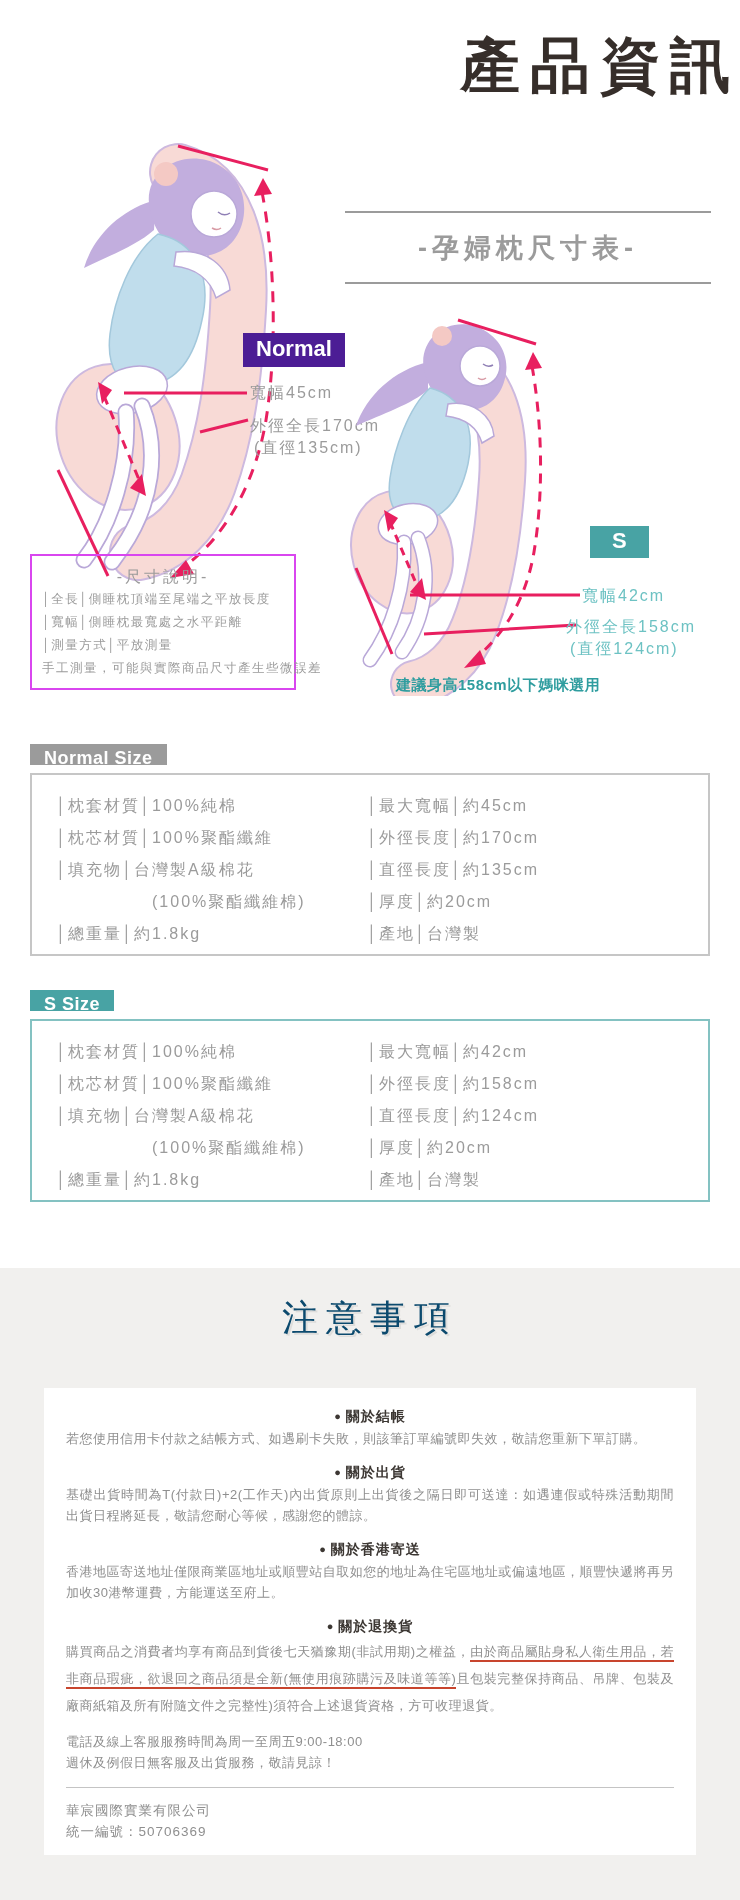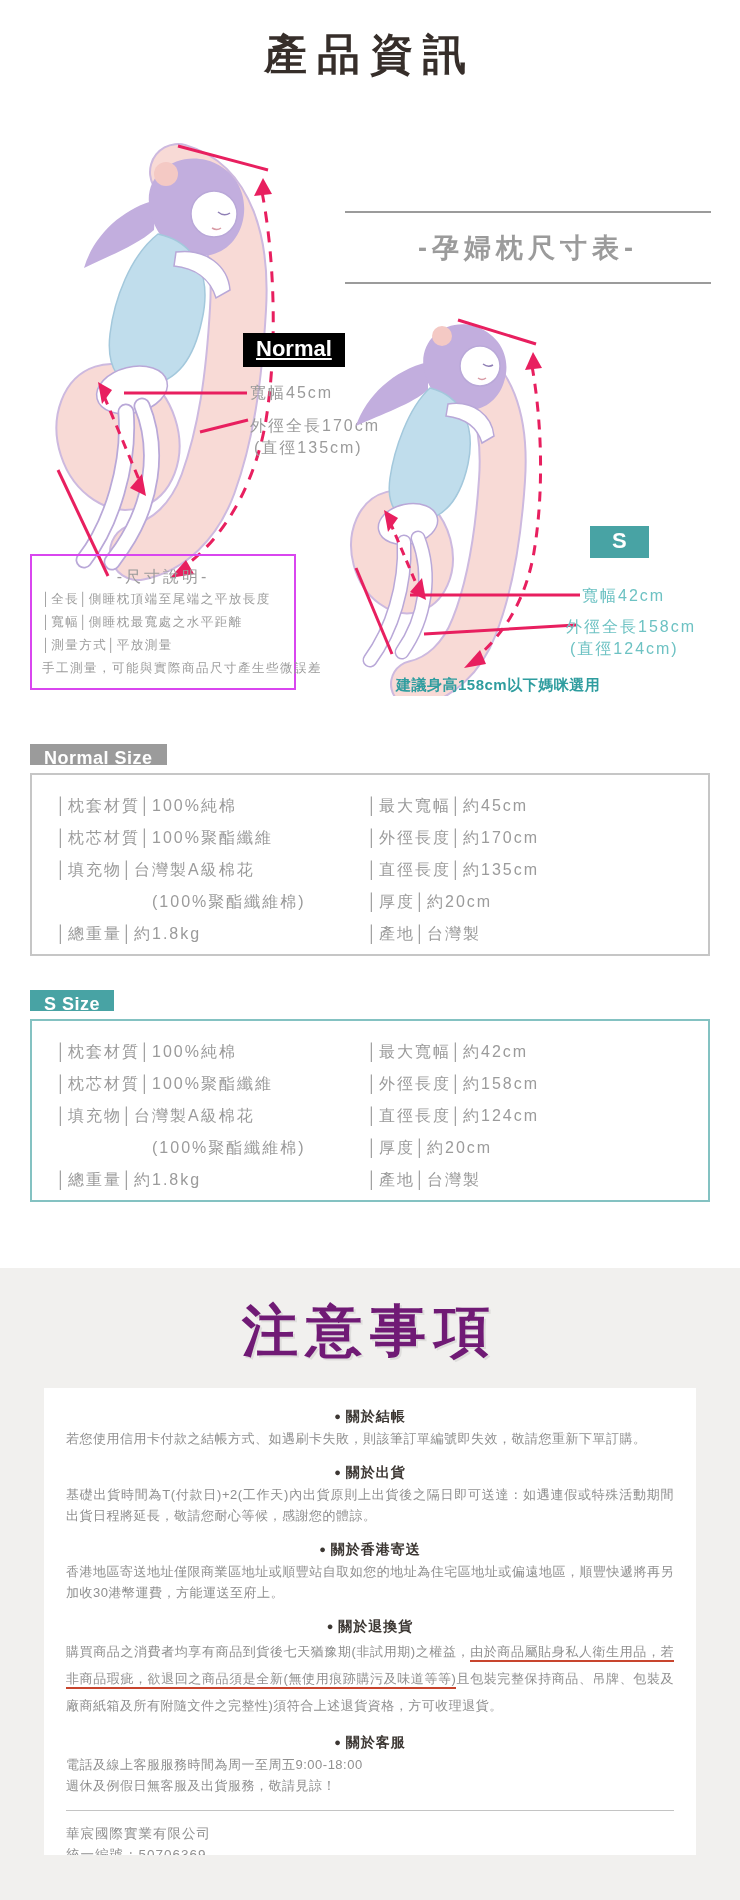--- a/index.html
+++ b/index.html
@@ -1,28 +1,28 @@
 <!DOCTYPE html>
 <html><head>
 <meta charset="utf-8">
 <style>
   html,body{margin:0;padding:0;background:#ffffff;}
   .page{position:relative;width:740px;height:1900px;background:#ffffff;overflow:hidden;
         font-family:"Liberation Sans","DejaVu Sans",sans-serif;}
   
-  .main-title{position:absolute;top:26px;left:0;width:740px;text-align:center;
-        font-size:43px;font-weight:bold;letter-spacing:10px;color:#362e2a;}
+  .main-title{position:absolute;top:26px;left:0;width:740px;text-align:right;
+        font-size:60px;font-weight:bold;letter-spacing:10px;color:#362e2a;}
   
   .chart-heading{position:absolute;left:345px;top:211px;width:366px;}
   .chart-heading .rule{height:2px;background:#9b9b9b;}
   .chart-heading .txt{text-align:center;font-size:27px;font-weight:bold;color:#9b9b9b;
         letter-spacing:5px;padding:17px 0 16px 0;}
   
   .badge{position:absolute;color:#ffffff;font-weight:bold;font-size:22px;text-align:center;}
-  .badge.normal{left:243px;top:333px;background:#000000;padding:3px 13px 5px 13px;text-decoration:underline;}
+  .badge.normal{left:243px;top:333px;background:#4c1d95;padding:3px 13px 5px 13px;}
   .badge.small{left:590px;top:526px;background:#48a3a4;padding:2px 22px 4px 22px;}
   
   .mlabel{position:absolute;font-size:16px;letter-spacing:2px;white-space:nowrap;}
   .mlabel.gray{color:#9b9b9b;}
   .mlabel.teal{color:#6dc2c3;}
   .suggestion{position:absolute;left:396px;top:676px;font-size:15px;font-weight:bold;
         color:#2f9d9f;letter-spacing:0.5px;white-space:nowrap;}
   
   .size-note{position:absolute;left:30px;top:554px;width:266px;height:136px;
         border:2px solid #d946ef;box-sizing:border-box;color:#9b9b9b;}
@@ -39,21 +39,21 @@
   .spec-box.gray{top:773px;border:2px solid #c6c6c6;}
   .spec-box.teal{top:1019px;border:2px solid #84c2c2;}
   .spec-col{position:absolute;top:15px;}
   .spec-col.left{left:24px;}
   .spec-col.right{left:335px;}
   .spec-row{font-size:16px;line-height:32px;color:#9b9b9b;letter-spacing:2px;white-space:nowrap;}
   .spec-row.indent{padding-left:96px;}
   
   .gray-band{position:absolute;left:0;top:1268px;width:740px;height:632px;background:#f1f0ee;}
   .notice-title{position:absolute;left:0;top:1294px;width:740px;text-align:center;
-        font-size:56px;font-weight:bold;letter-spacing:8px;color:#701a75;
+        font-size:36px;font-weight:normal;letter-spacing:8px;color:#0c4a6e;
         text-shadow:2px 2px 0 rgba(0,0,0,0.08);}
   .notice-box{position:absolute;left:44px;top:1388px;width:652px;height:467px;
         background:#ffffff;box-sizing:border-box;padding:17px 22px 0 22px;overflow:hidden;}
   .n-sec{margin-bottom:12px;}
   .n-head{font-size:14px;font-weight:bold;color:#3c3733;line-height:22px;letter-spacing:1px;text-align:center;}
   .n-head .bullet{font-size:11px;margin-right:4px;position:relative;top:-1px;}
   .n-body{font-size:13px;color:#8f8f8f;line-height:21px;letter-spacing:0.5px;text-align:justify;}
   .n-body.spread{line-height:27px;}
   .n-body .rline{border-bottom:2px solid #c8452e;padding-bottom:1px;}
   .nb-divider{height:1px;background:#c4c4c4;margin:14px 0 12px 0;}
@@ -221,21 +221,20 @@
       <div class="n-head"><span class="bullet">●</span><span>關於香港寄送</span></div>
       <div class="n-body">香港地區寄送地址僅限商業區地址或順豐站自取如您的地址為住宅區地址或偏遠地區，順豐快遞將再另加收30港幣運費，方能運送至府上。</div>
     </div>
 
     <div class="n-sec">
       <div class="n-head"><span class="bullet">●</span><span>關於退換貨</span></div>
       <div class="n-body spread"><span>購買商品之消費者均享有商品到貨後七天猶豫期(非試用期)之權益，</span><span class="rline">由於商品屬貼身私人衛生用品，若非商品瑕疵，欲退回之商品須是全新(無使用痕跡購污及味道等等)</span><span>且包裝完整保持商品、吊牌、包裝及廠商紙箱及所有附隨文件之完整性)須符合上述退貨資格，方可收理退貨。</span></div>
     </div>
 
     <div class="n-sec">
-      <div class="n-head"><span class="bullet">●</span><span>關於客服</span></div>
       <div class="n-body">電話及線上客服服務時間為周一至周五9:00-18:00</div>
       <div class="n-body">週休及例假日無客服及出貨服務，敬請見諒！</div>
     </div>
 
     <div class="nb-divider"></div>
 
     <div class="n-footer">華宸國際實業有限公司</div>
     <div class="n-footer">統一編號：50706369</div>
   </div>
 

